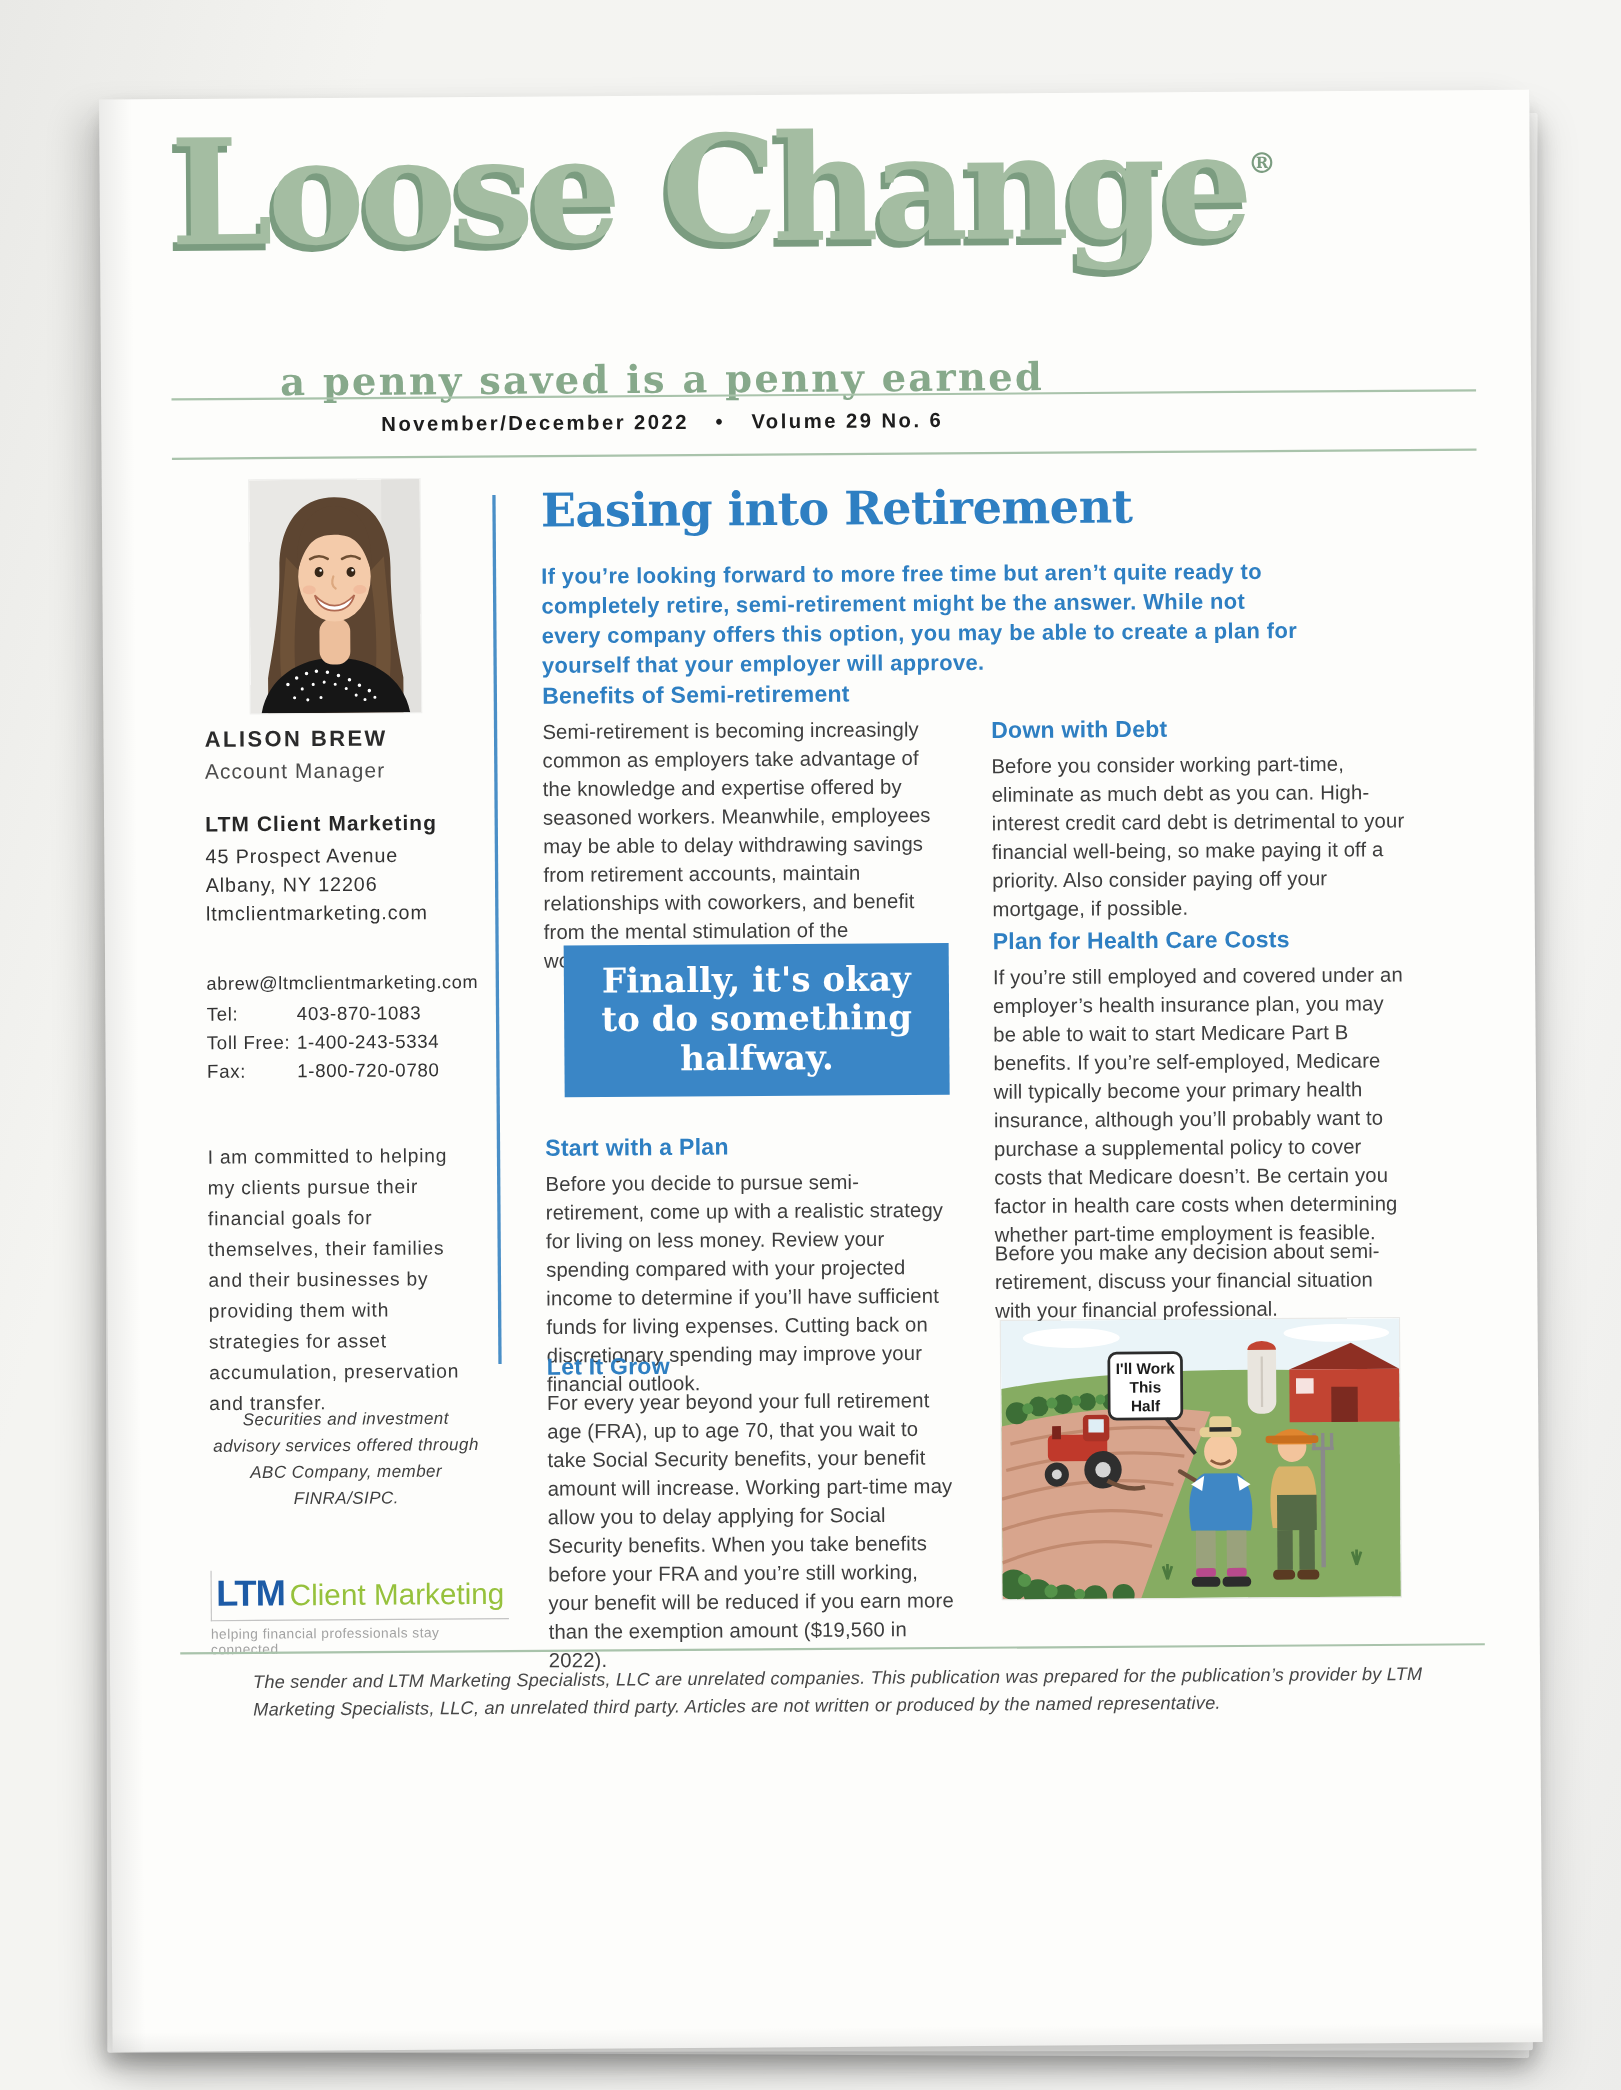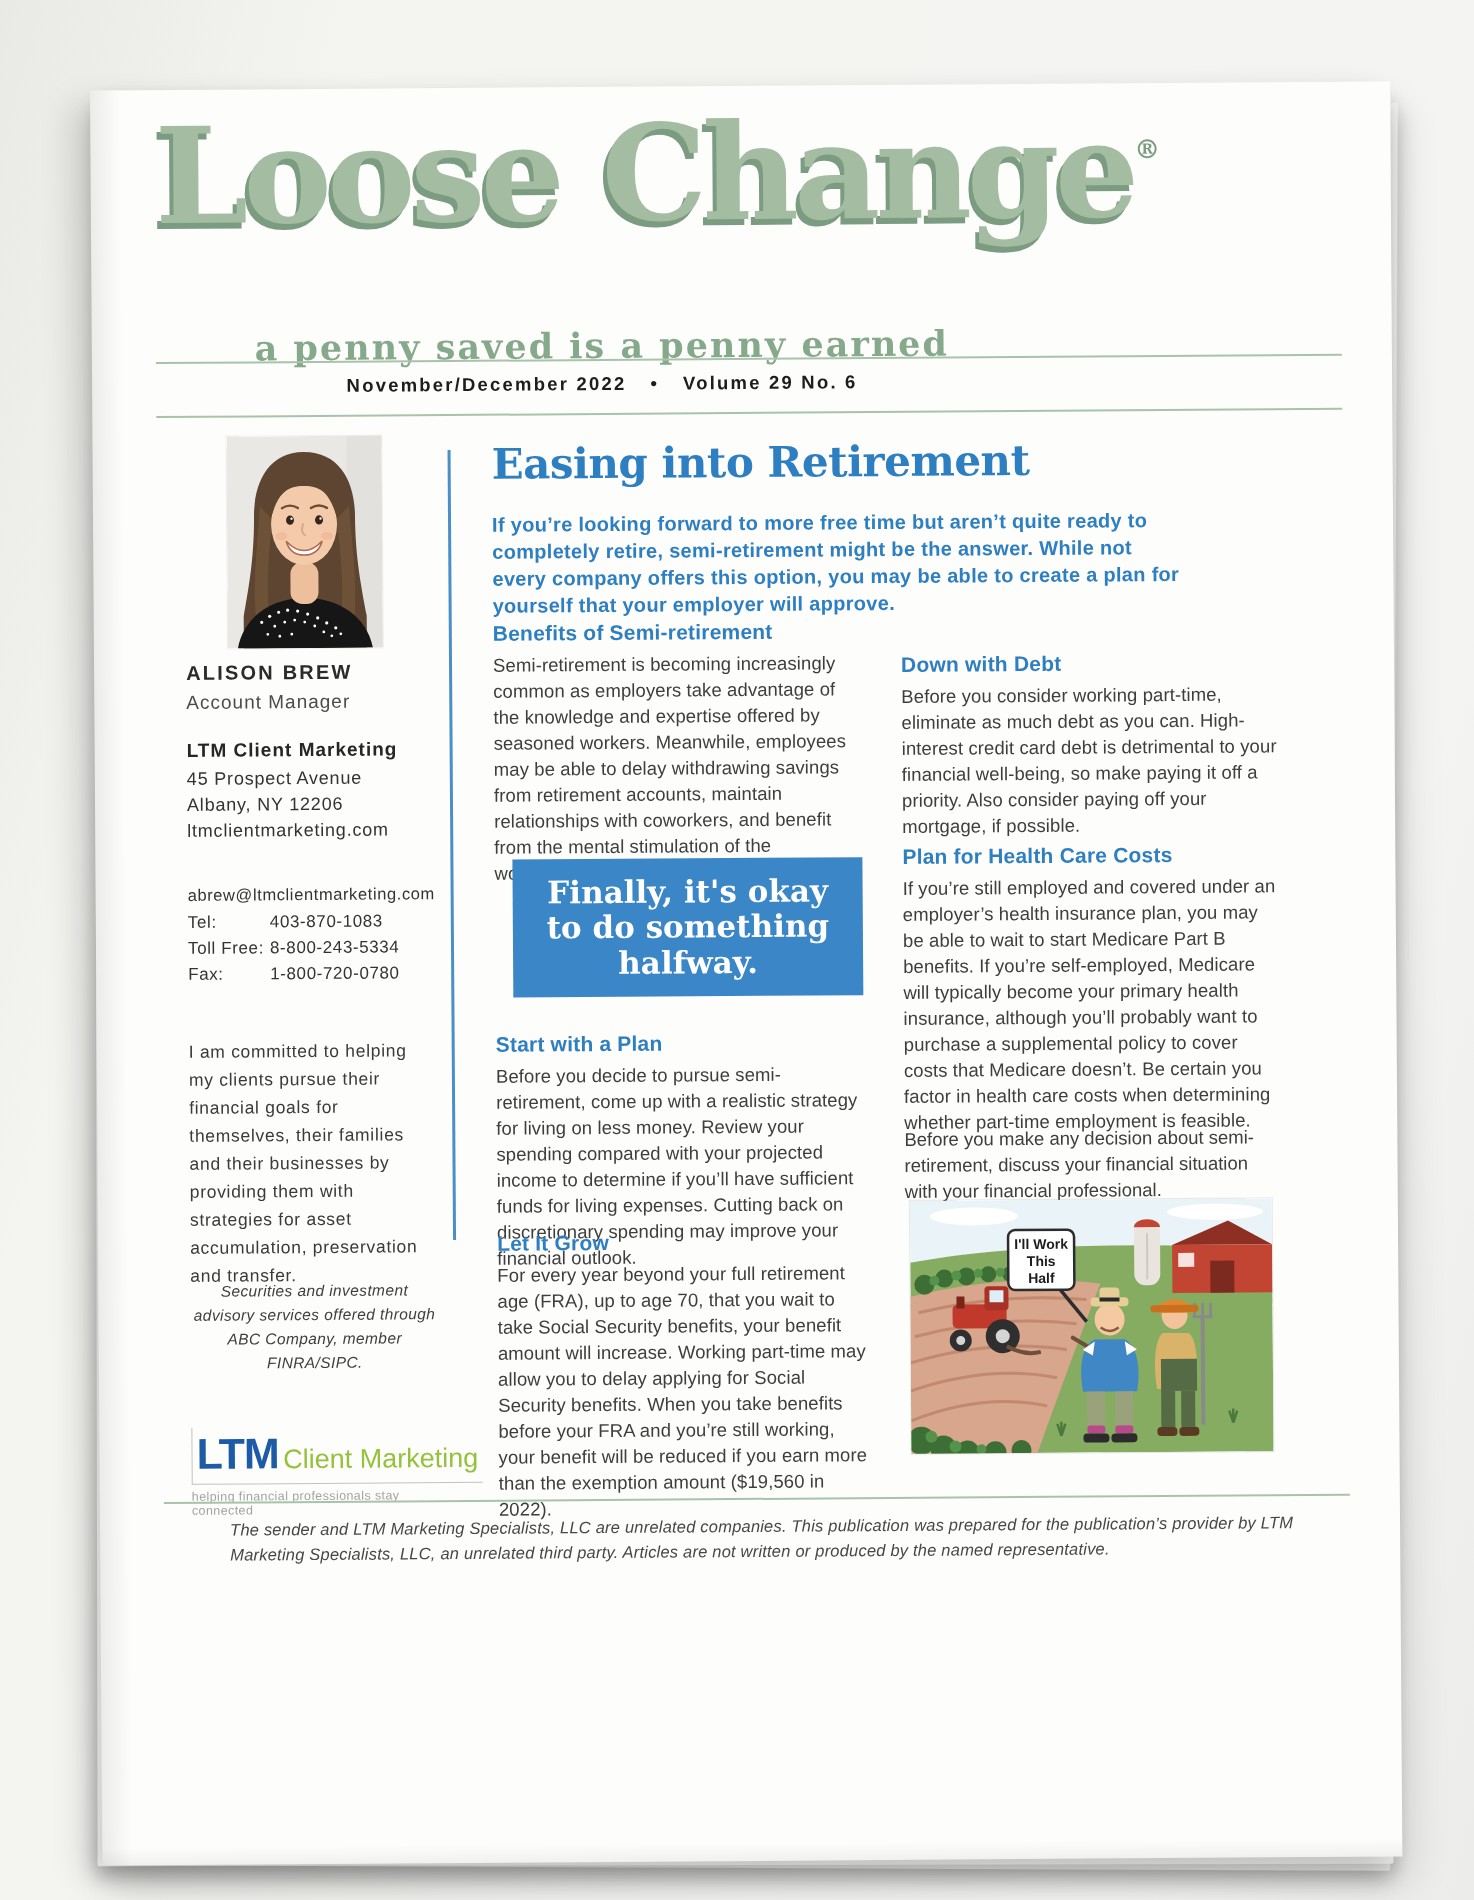--- a/index.html
+++ b/index.html
@@ -56,21 +56,21 @@
   .contact-email{font-size:16.5px;margin-bottom:2px;}
   .contact-row{display:flex;}
   .contact-label{width:82px;flex:none;}
   .mission{position:absolute;left:92px;top:948px;width:236px;margin:0;
     font-size:17.5px;line-height:28px;letter-spacing:.7px;color:#3a3a3a;}
   .disclosure{position:absolute;left:94px;top:1190px;width:244px;margin:0;text-align:center;
     font-style:italic;font-size:15.5px;line-height:24px;letter-spacing:.4px;color:#3f3f3f;}
   .ltm-logo{position:absolute;left:92px;top:1338px;width:250px;}
   .ltm-lockup{display:inline-block;border-bottom:1.5px solid #c3c3c3;border-left:1.5px solid #c3c3c3;
     padding:2px 4px 5px 4px;white-space:nowrap;}
-  .ltm-blue{font-size:43px;font-weight:bold;letter-spacing:-1px;color:var(--ltm-blue,#1d5ba6);}
+  .ltm-blue{font-size:33px;font-weight:bold;letter-spacing:-1px;color:var(--ltm-blue,#1d5ba6);}
   .ltm-green{font-size:27px;color:var(--ltm-green,#96c13c);}
   .ltm-tag{font-size:12.5px;letter-spacing:.4px;color:#a3a3a3;margin-top:5px;}
 
   
   .accent-line{position:absolute;left:355px;top:362px;width:3px;height:790px;
     background:#4a8fc7;}
   .article-title{position:absolute;left:399px;top:352px;margin:0;
     font-family:"DejaVu Serif",serif;font-weight:bold;font-size:42px;letter-spacing:-.5px;
     color:var(--accent-blue,#2e7fc2);}
   .article-intro{position:absolute;left:399px;top:424px;width:690px;margin:0;
@@ -180,21 +180,21 @@
       </div>
 
       <div class="contact">
         <div class="contact-email">abrew@ltmclientmarketing.com</div>
         <div class="contact-row">
           <span class="contact-label">Tel:</span>
           <span>403-870-1083</span>
         </div>
         <div class="contact-row">
           <span class="contact-label">Toll Free:</span>
-          <span>8-800-243-5334</span>
+          <span>1-400-243-5334</span>
         </div>
         <div class="contact-row">
           <span class="contact-label">Fax:</span>
           <span>1-800-720-0780</span>
         </div>
       </div>
 
       <p class="mission">I am committed to helping my clients pursue their financial goals for themselves, their families and their businesses by providing them with strategies for asset accumulation, preservation and transfer.</p>
       <p class="disclosure">Securities and investment advisory services offered through ABC Company, member FINRA/SIPC.</p>
 

